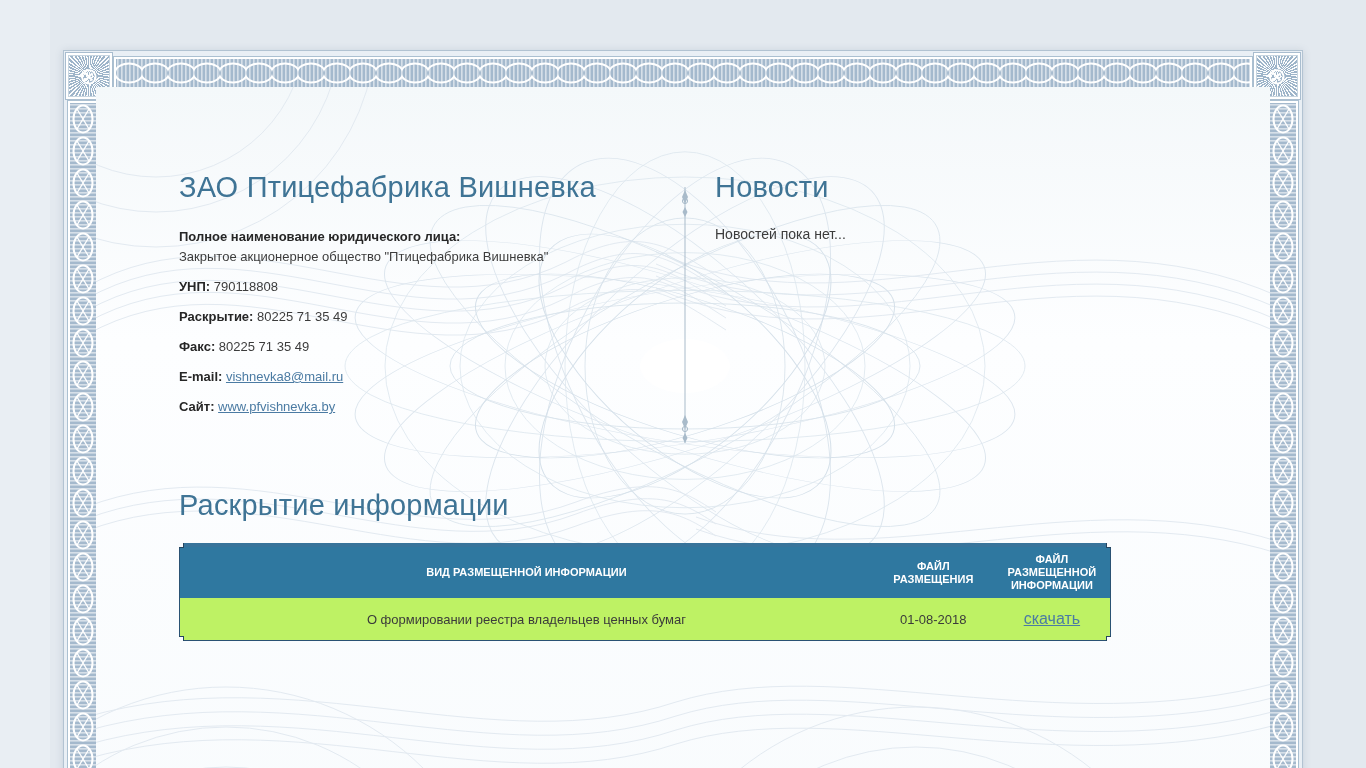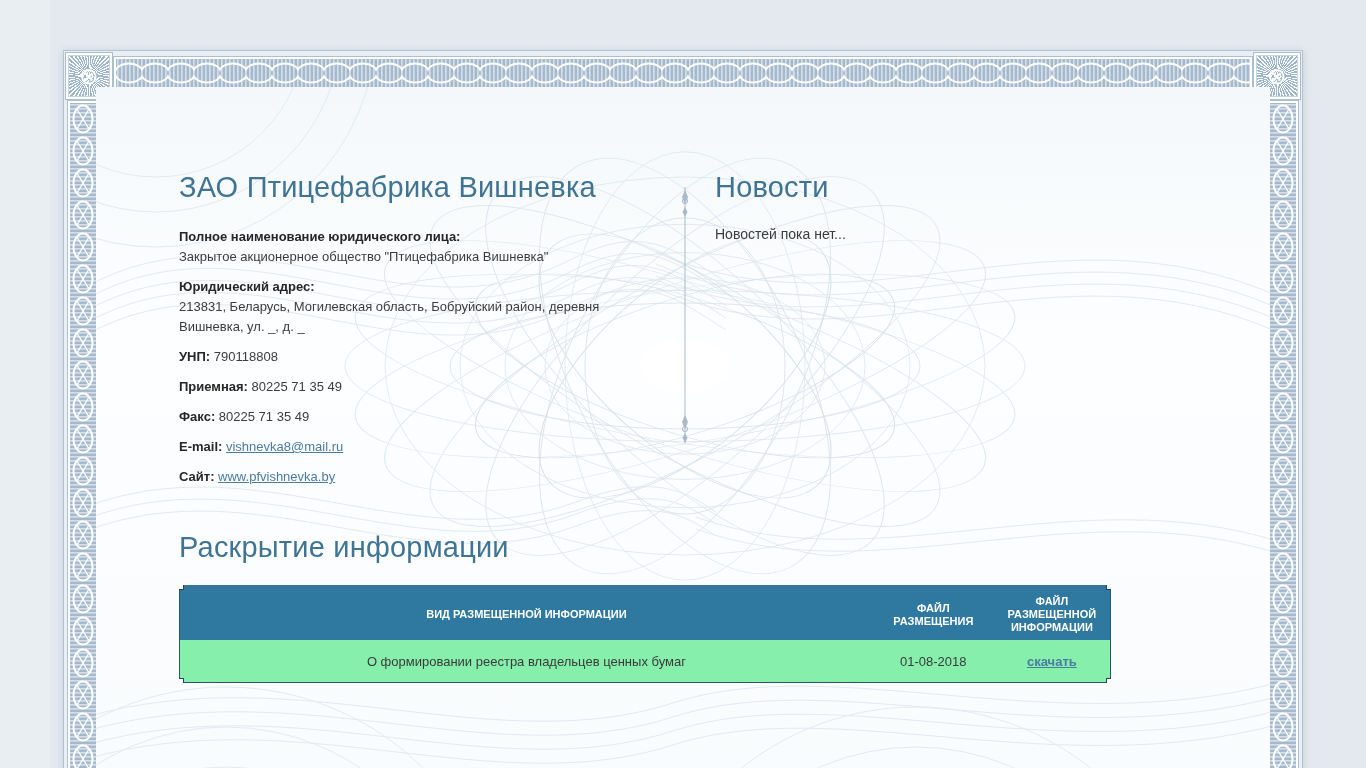--- a/index.html
+++ b/index.html
@@ -33,42 +33,42 @@
 
   
   .content { position:relative; padding:82px 40px 0 83px; }
   .cols { display:flex; }
   .col-left { flex:0 0 516px; }
   .col-right { flex:1 1 auto;margin-left:20px; }
 
   h1, h2 { font-weight:400; font-size:29px; line-height:36px; color:#3f7495; letter-spacing:.2px; }
   .col-left h1 { max-width:430px; margin:0 0 22px; }
   .col-right h1 { margin:0 0 19px; }
-  h2 { margin:32px 0 0; }
+  h2 { margin:60px 0 0; }
 
   .field { font-size:13px; line-height:20px; color:#3c3c3c; margin:0 0 10px; max-width:462px; }
   .field b { color:#262626; }
   a { color:#4b7ba3; text-decoration:underline; cursor:pointer; }
   .news-empty { font-size:14px; line-height:20px; color:#3c3c3c; }
 
   
   .plaque { position:relative; margin-top:20px; width:932px;
     border:1px solid #2a5273; border-top:4px solid #38749b; background:#eef2f6; }
   .notch { position:absolute; width:5px; height:5px; background:#f9fbfd; }
   .notch.tl { left:-1px; top:-4px;  border-right:1px solid #24455f; border-bottom:1px solid #24455f; }
   .notch.tr { right:-1px; top:-4px; border-left:1px solid #24455f;  border-bottom:1px solid #24455f; }
   .notch.bl { left:-1px; bottom:-1px;  border-right:1px solid #24455f; border-top:1px solid #24455f; }
   .notch.br { right:-1px; bottom:-1px; border-left:1px solid #24455f;  border-top:1px solid #24455f; }
 
   table { width:100%; border-collapse:collapse; }
   th { background:#2f78a0; color:#ffffff; font-size:11px; line-height:13px; font-weight:700;
        text-align:center; vertical-align:middle; height:50px; padding:6px 10px; }
-  td { background:#86efac; font-size:13px; color:#3b3b3b; text-align:center;
+  td { background:#bef264; font-size:13px; color:#3b3b3b; text-align:center;
        vertical-align:middle; height:42px; padding:6px 10px; }
-  td a { font-size:13px;font-weight:bold; }
+  td a { font-size:16px; }
 </style>
 </head>
 <body>
 
 <svg width="0" height="0" style="position:absolute" aria-hidden="true">
   <defs>
     <pattern id="hatchH" width="4" height="28" patternUnits="userSpaceOnUse">
       <rect width="4" height="28" fill="#a4b9cd"></rect>
       <rect x="1.2" width="1.3" height="28" fill="#e2e9ef"></rect>
     </pattern>
@@ -188,29 +188,25 @@
     <div class="content">
       <div class="cols">
         <div class="col-left">
           <h1>ЗАО Птицефабрика Вишневка</h1>
 
           <p class="field">
             <b>Полное наименование юридического лица:</b><br>
             <span>Закрытое акционерное общество "Птицефабрика Вишневка"</span>
           </p>
           <p class="field">
-            <b>Юридический адрес:</b><br>
-            <span>213831, Беларусь, Могилевская область, Бобруйский район, деревня Вишневка, ул. _, д. _</span>
-          </p>
-          <p class="field">
             <b>УНП:</b>
             <span>790118808</span>
           </p>
           <p class="field">
-            <b>Приемная:</b>
+            <b>Раскрытие:</b>
             <span>80225 71 35 49</span>
           </p>
           <p class="field">
             <b>Факс:</b>
             <span>80225 71 35 49</span>
           </p>
           <p class="field">
             <b>E-mail:</b>
             <a>vishnevka8@mail.ru</a>
           </p>

